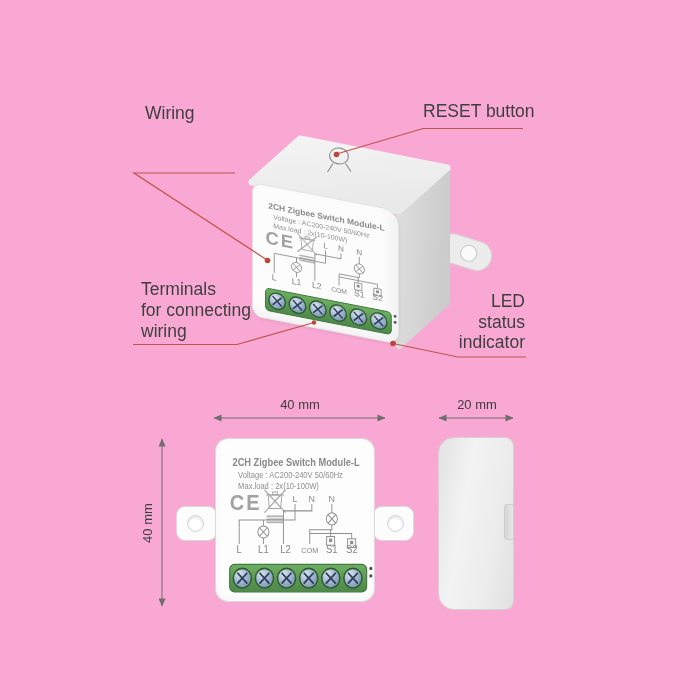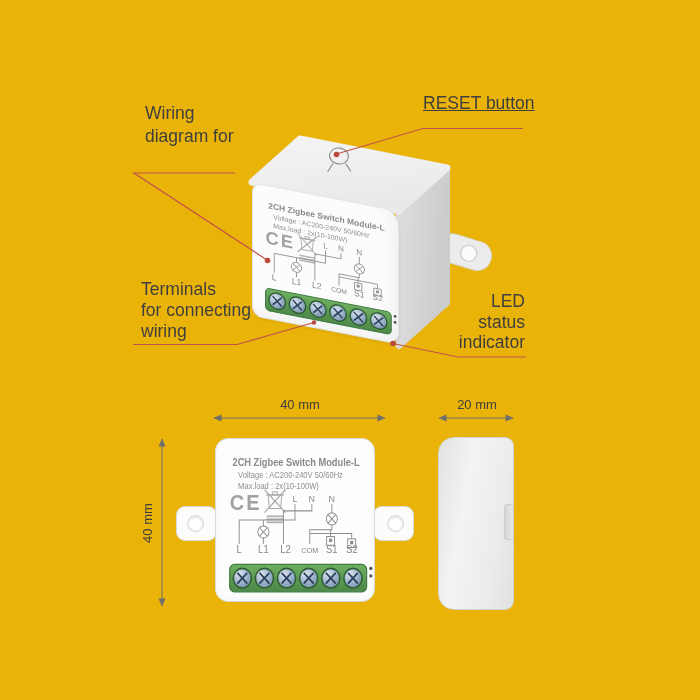--- a/index.html
+++ b/index.html
@@ -1,25 +1,25 @@
 <!DOCTYPE html>
 <html><head>
 <meta charset="utf-8">
 <style>
   html,body{margin:0;padding:0;background:#fff;}
   *{box-sizing:border-box;}
-  .canvas{position:relative;width:700px;height:700px;background:#eab308;overflow:hidden;
+  .canvas{position:relative;width:700px;height:700px;background:#f9a8d4;overflow:hidden;
           font-family:"Liberation Sans",sans-serif;}
   svg{display:block;}
 
   
   .callout{position:absolute;color:#3f3f3f;font-size:17.5px;line-height:23px;z-index:12;}
   .callout div{white-space:nowrap;}
   .co-wiring{left:145px;top:102px;}
-  .co-reset{left:423px;top:92px;text-decoration:underline;}
+  .co-reset{left:423px;top:100px;}
   .co-terminals{left:141px;top:279px;line-height:21px;}
   .co-led{left:420px;top:291px;width:105px;text-align:right;line-height:20.5px;}
 
   
   .dim{position:absolute;color:#3e3e3e;font-size:13px;z-index:12;text-align:center;}
   .dim-w{left:270px;top:397px;width:60px;}
   .dim-d{left:447px;top:397px;width:60px;}
   .dim-h{left:120px;top:513px;width:60px;height:20px;transform:rotate(-90deg);}
 
   
@@ -196,21 +196,20 @@
   </svg>
 
   <div class="face3d">
     <svg class="face-svg" viewBox="0 0 150 142" preserveAspectRatio="none">
         <use href="#face-art"></use>
       </svg>
   </div>
 
   <div class="callout co-wiring">
     <div>Wiring</div>
-    <div>diagram for</div>
   </div>
   <div class="callout co-reset">
     <div>RESET button</div>
   </div>
   <div class="callout co-terminals">
     <div>Terminals</div>
     <div>for connecting</div>
     <div>wiring</div>
   </div>
   <div class="callout co-led">

